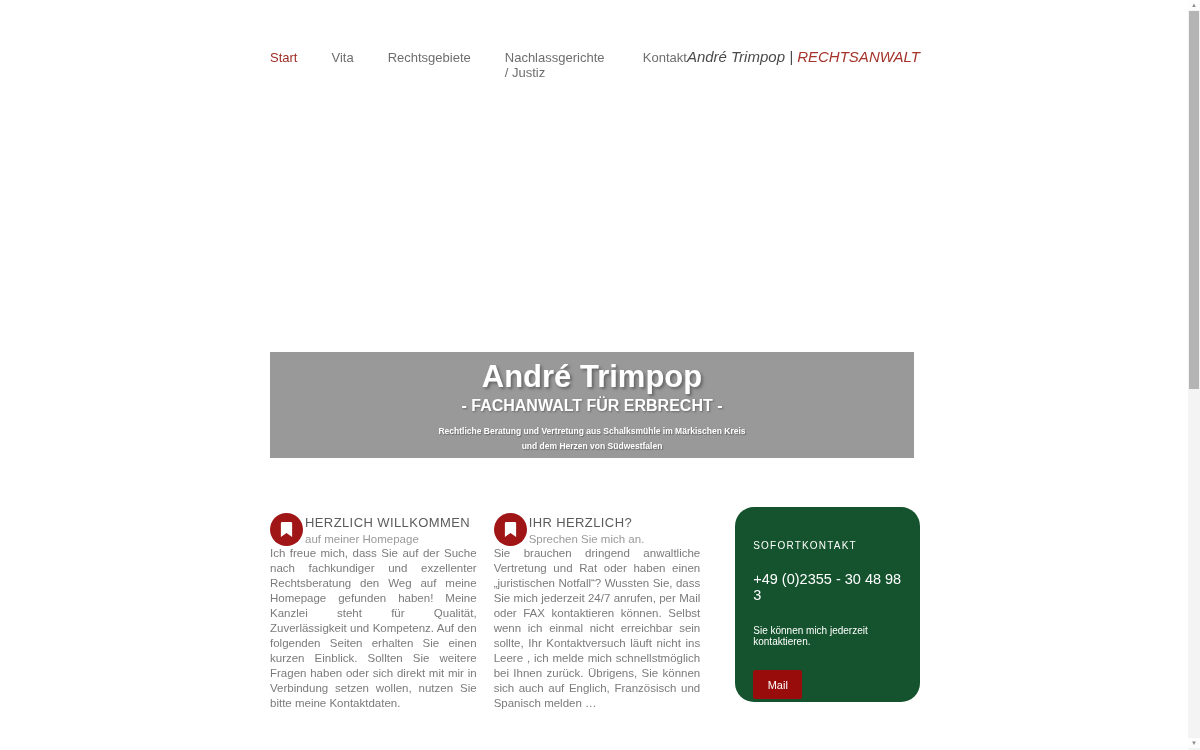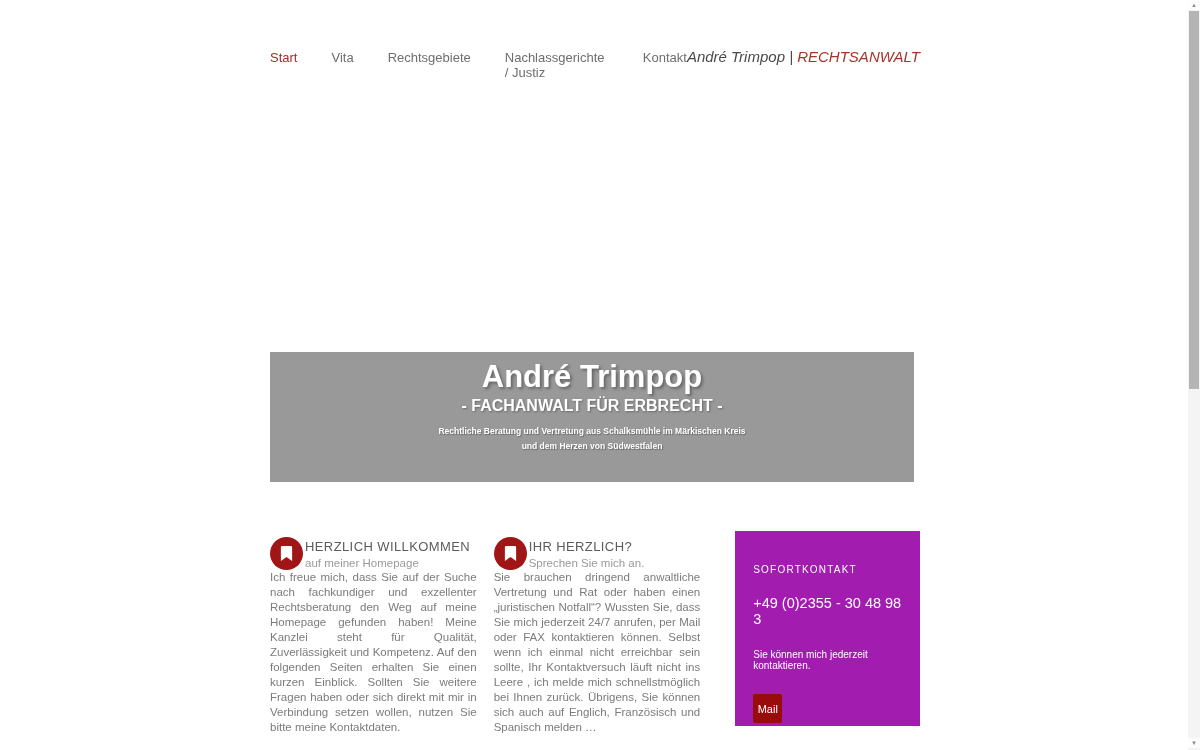--- a/index.html
+++ b/index.html
@@ -20,21 +20,21 @@
   .mainnav a {
     font-size: 13px; color: #6e6e6e; text-decoration: none; cursor: pointer;
   }
   .mainnav a.active { color: #9e2b24; }
   .brand { font-size: 15px; color: #4a4a4a; cursor: pointer; white-space: nowrap; font-style: italic; }
   .brand .brand-red { color: #a5342c; }
 
   
   .hero {
     margin-top: 272px;
-    width: 644px; height: 130px;
+    width: 644px; height: 106px;
     background: #999999;
     color: #ffffff; text-align: center;
     padding-top: 8px;
   }
   .hero h1 {
     font-size: 31px; font-weight: bold; line-height: 1.1;
     text-shadow: 2px 2px 3px rgba(60,60,60,0.55);
   }
   .hero h2 {
     font-size: 16px; font-weight: bold; margin-top: 3px;
@@ -60,28 +60,29 @@
   .col-title { font-size: 13px; color: #5c5c5c; letter-spacing: 0.4px; padding-top: 2px; }
   .col-subtitle { font-size: 11.5px; color: #9a9a9a; margin-top: 3px; }
   .col p {
     font-size: 11.5px; color: #7b7b7b;
     text-align: justify; line-height: 15px;
   }
 
   
   .contact-box {
     width: 185px; height: 195px;
-    background: #a21caf; color: #ffffff;
+    background: #14532d; color: #ffffff;
     padding: 0 18px;
+    border-radius: 19px;
   }
   .cb-heading { padding-top: 33px; font-size: 10px; letter-spacing: 1.2px; }
   .cb-phone { margin-top: 20px; font-size: 14.5px; }
   .cb-note { margin-top: 22px; font-size: 10px; }
   .cb-mail {
-    margin-top: 23px; width: 29px; height: 29px;
+    margin-top: 23px; width: 49px; height: 29px;
     background: #990c0c; color: #ffffff;
     border: none; border-radius: 2px;
     font-family: "Liberation Sans", sans-serif; font-size: 11px;
     cursor: pointer;
   }
 
   
   .scrollbar {
     position: fixed; top: 0; right: 0;
     width: 12px; height: 750px; background: #f4f4f4;

